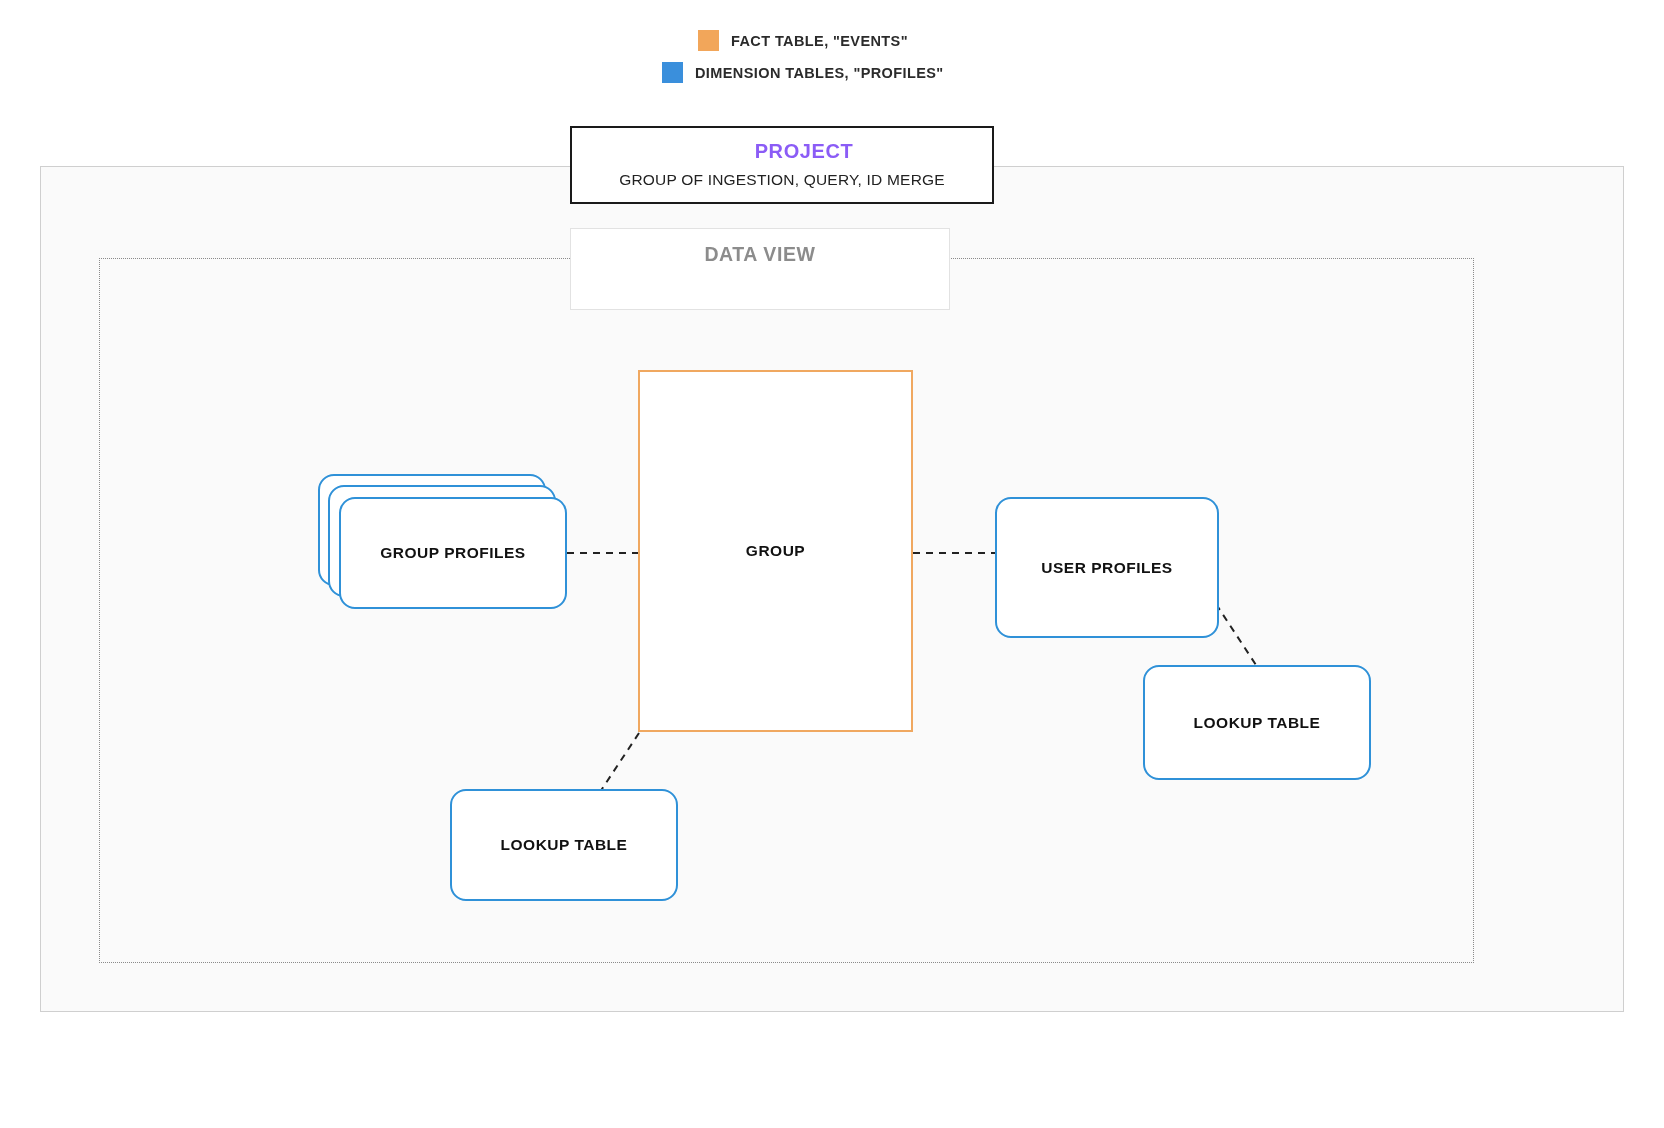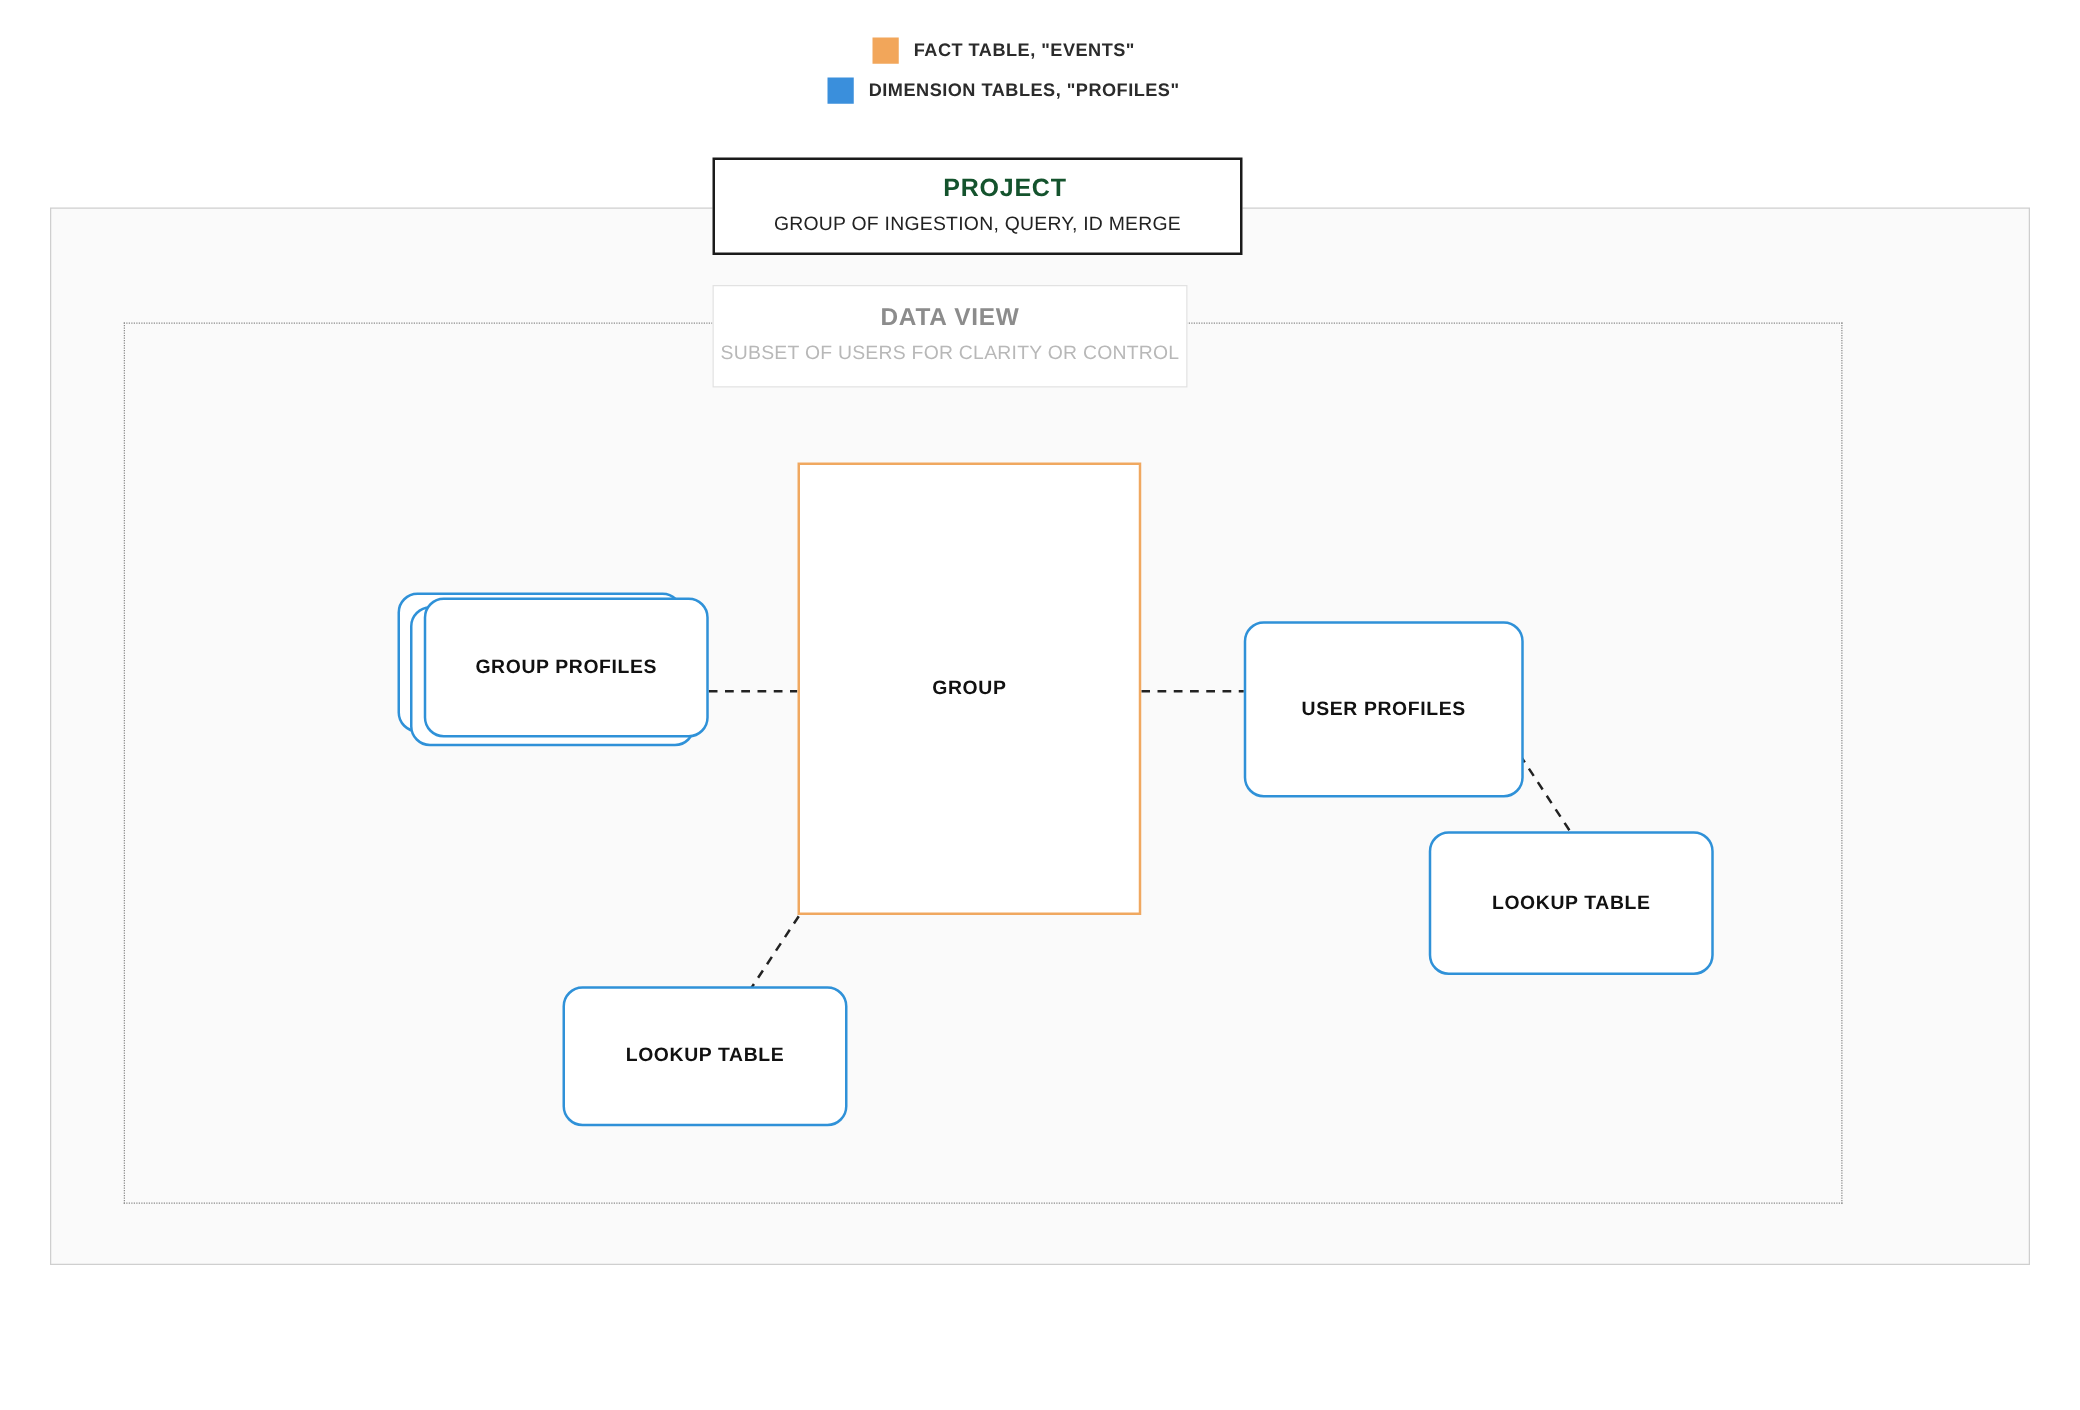--- a/index.html
+++ b/index.html
@@ -72,21 +72,21 @@
     height: 78px;
     border: 2px solid #1a1a1a;
     background: #ffffff;
     box-sizing: border-box;
     text-align: center;
   }
   .project-title {
     font-size: 20px;
     font-weight: bold;
     letter-spacing: 0.6px;
-    color: #14532d;
+    color: #8b5cf6;
     margin-top: 12px;
     padding-left: 44px;
   }
   .project-sub {
     font-size: 15.5px;
     color: #222;
     margin-top: 8px;
     letter-spacing: 0.2px;
   }
 
@@ -167,21 +167,21 @@
   }
 
   
   .gp-shadow-1 {
     left: 318px; top: 474px; width: 228px; height: 112px;
   }
   .gp-shadow-2 {
     left: 328px; top: 485px; width: 228px; height: 112px;
   }
   .gp-main {
-    left: 339px; top: 478px; width: 228px; height: 112px;
+    left: 339px; top: 497px; width: 228px; height: 112px;
   }
 
   .user-profiles {
     left: 995px; top: 497px; width: 224px; height: 141px;
   }
   .lookup-right {
     left: 1143px; top: 665px; width: 228px; height: 115px;
   }
   .lookup-left {
     left: 450px; top: 789px; width: 228px; height: 112px;
@@ -228,21 +228,20 @@
     <line x1="639" y1="733" x2="600" y2="792" stroke="#222" stroke-width="2" stroke-dasharray="7 6"></line>
   </svg>
 
   <div class="project-card">
     <div class="project-title">PROJECT</div>
     <div class="project-sub">GROUP OF INGESTION, QUERY, ID MERGE</div>
   </div>
 
   <div class="dataview-card">
     <div class="dataview-title">DATA VIEW</div>
-    <div class="dataview-sub">SUBSET OF USERS FOR CLARITY OR CONTROL</div>
   </div>
 
   <div class="events-box">
     <div class="events-label">GROUP</div>
   </div>
 
   <div class="pcard gp-shadow-1"></div>
   <div class="pcard gp-shadow-2"></div>
   <div class="pcard gp-main">
     <div class="plabel">GROUP PROFILES</div>

